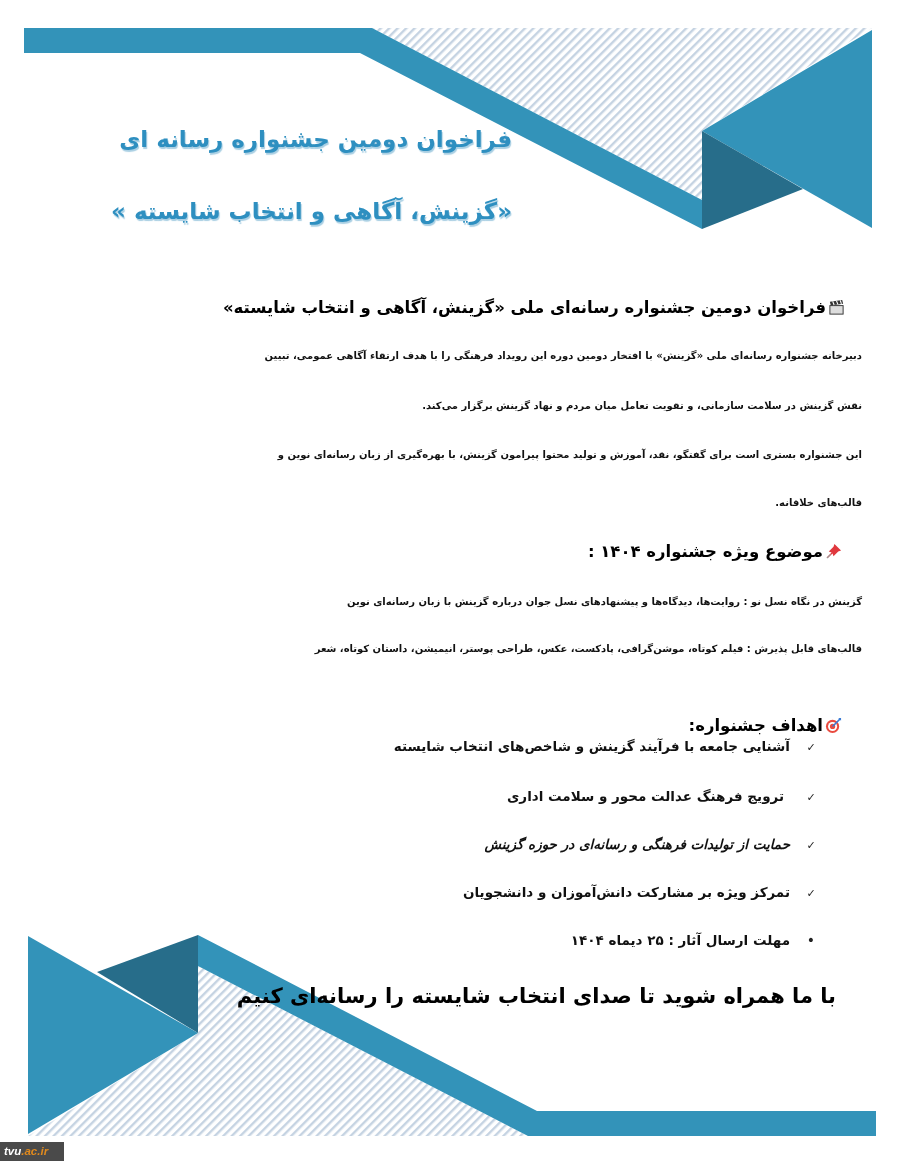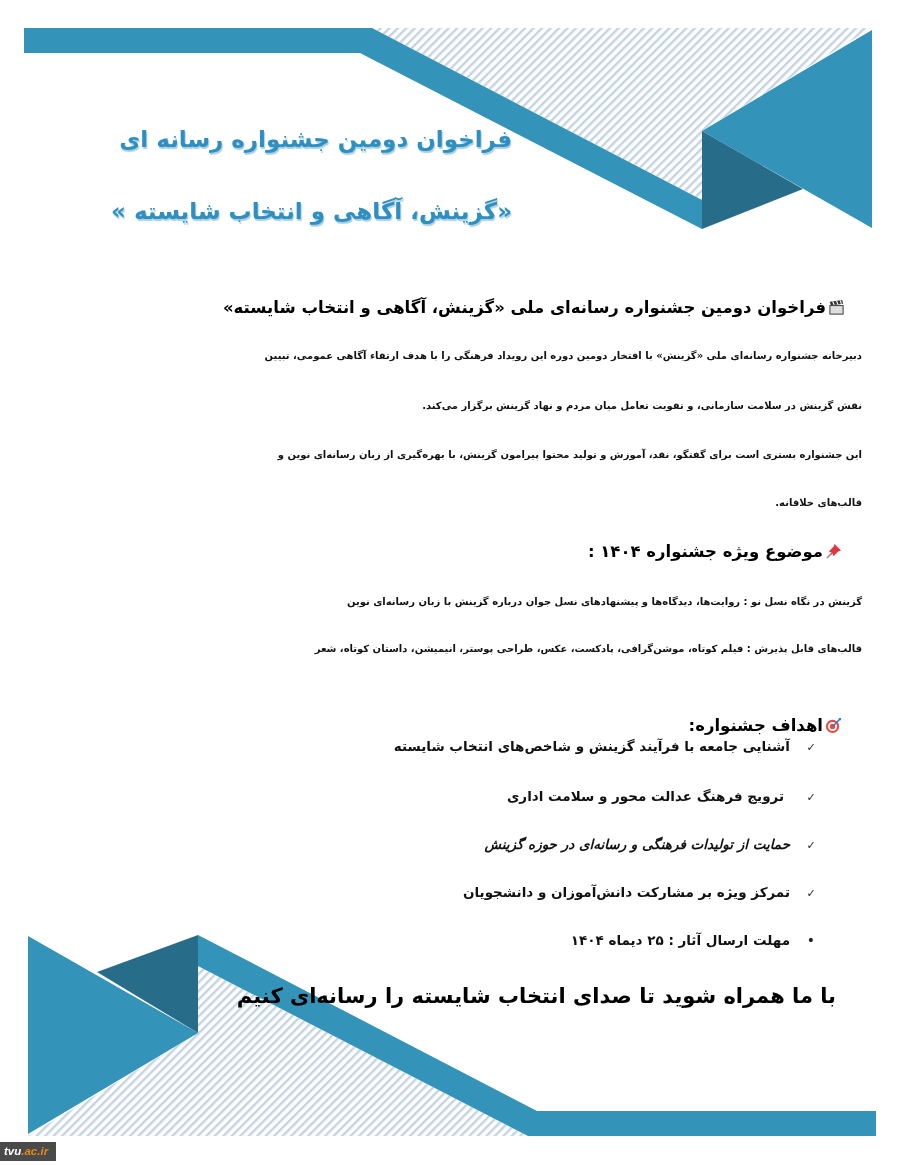--- a/index.html
+++ b/index.html
@@ -8,21 +8,21 @@
   .deco { position:absolute; left:0; top:0; width:900px; height:1165px; pointer-events:none; }
   .title-line { position:absolute; direction:rtl; text-align:center; font-weight:bold;
                 color:#2e8fc0; font-size:23px; text-shadow:1px 2px 1px #a9cfe3; white-space:nowrap;padding-left:42px; }
   .rtl { direction:rtl; text-align:right; position:absolute; white-space:nowrap; }
   .heading { font-weight:bold; font-size:16.5px; color:#000; }
   .para { font-weight:bold; font-size:10px; color:#111; }
   .icon { display:inline-block; width:17px; height:17px; vertical-align:-3px; margin-left:2px; }
   .goal { font-weight:bold; font-size:13.5px; color:#111; }
   .mark { display:inline-block; width:22px; text-align:center; font-size:11px; color:#222; margin-left:10px; font-weight:normal; }
   .closing { font-weight:bold; font-size:21px; color:#000; }
-  .watermark { position:absolute; left:0; top:1142px; width:56px; height:19px; background:#4a4a4a;
+  .watermark { position:absolute; left:0; top:1142px; width:64px; height:19px; background:#4a4a4a;
                font-family:"Liberation Sans", sans-serif; font-style:italic; font-weight:bold; font-size:11.5px;
                line-height:19px; padding-left:4px; box-sizing:border-box; }
   .wm-a { color:#ffffff; }
   .wm-b { color:#e08a1e; }
 </style>
 </head>
 <body>
 
 <svg class="deco" viewBox="0 0 900 1165" xmlns="http://www.w3.org/2000/svg">
   <defs>

